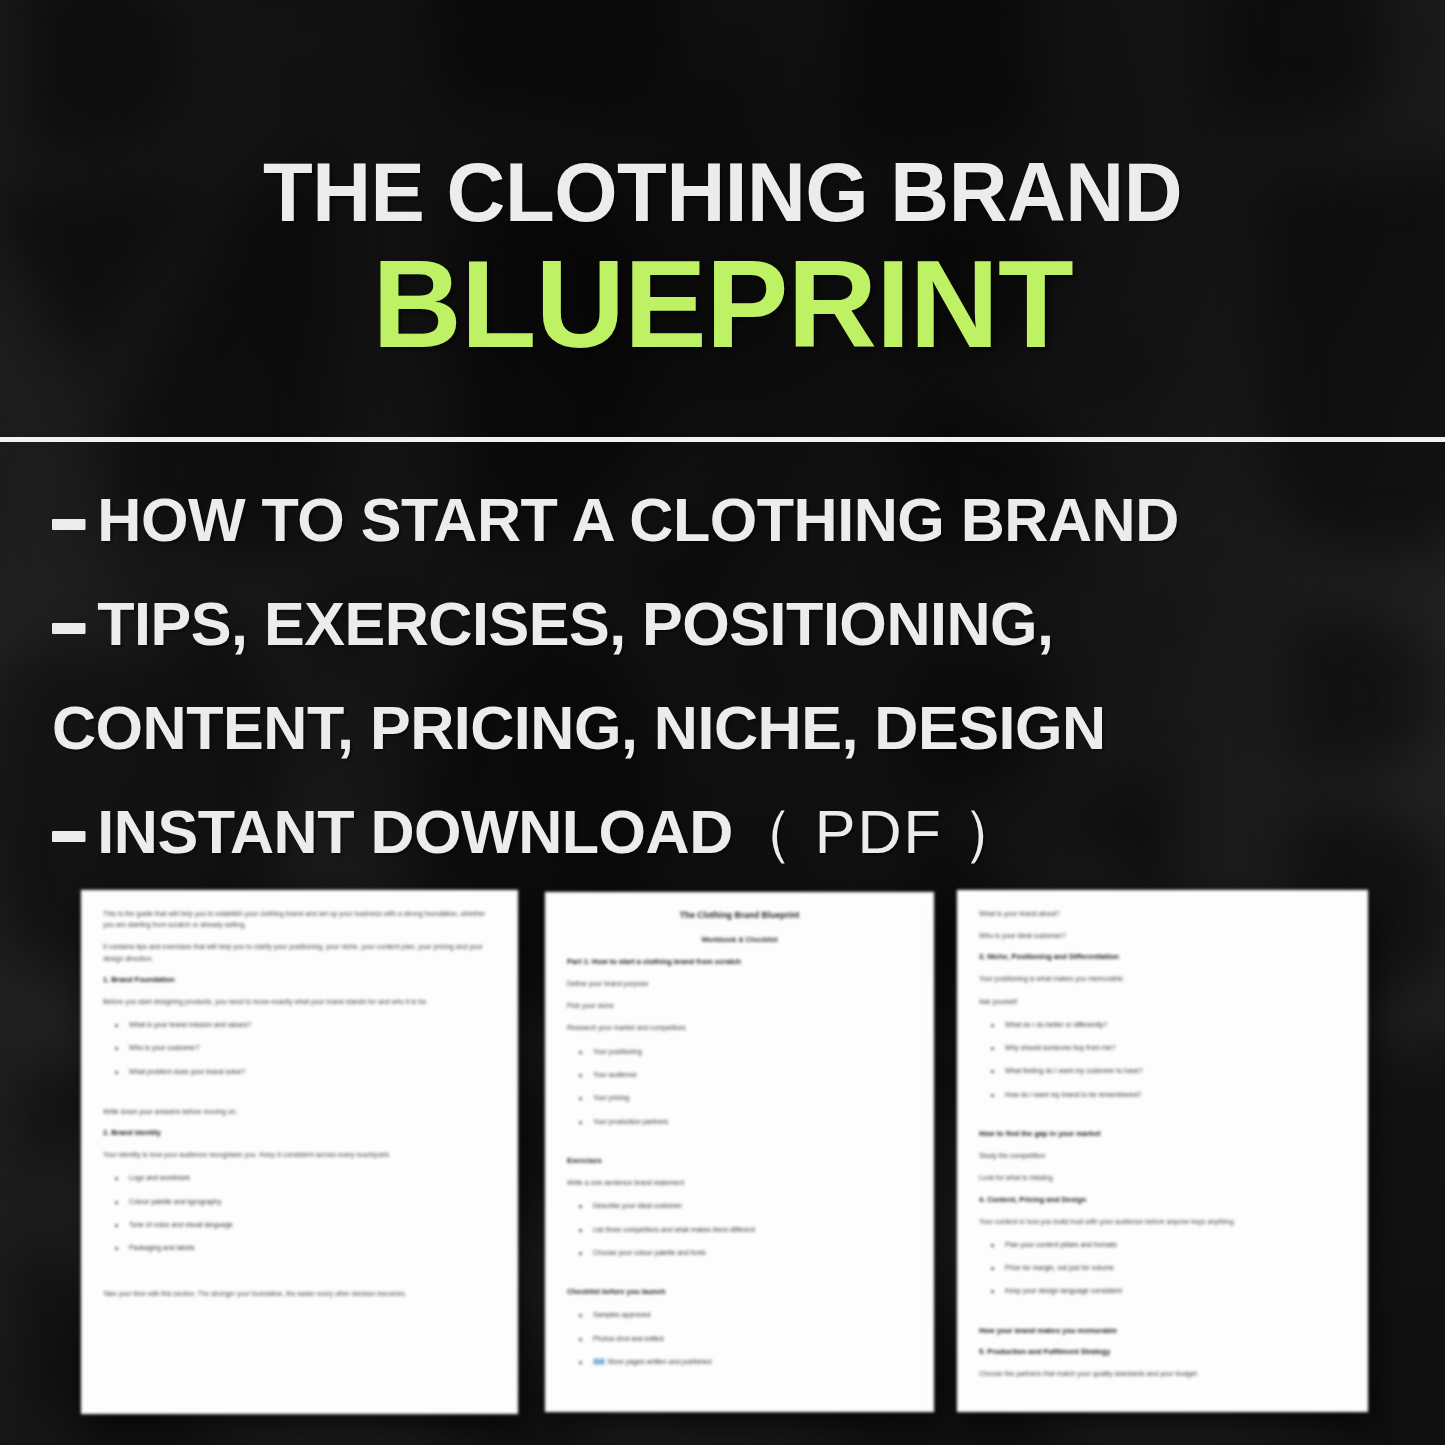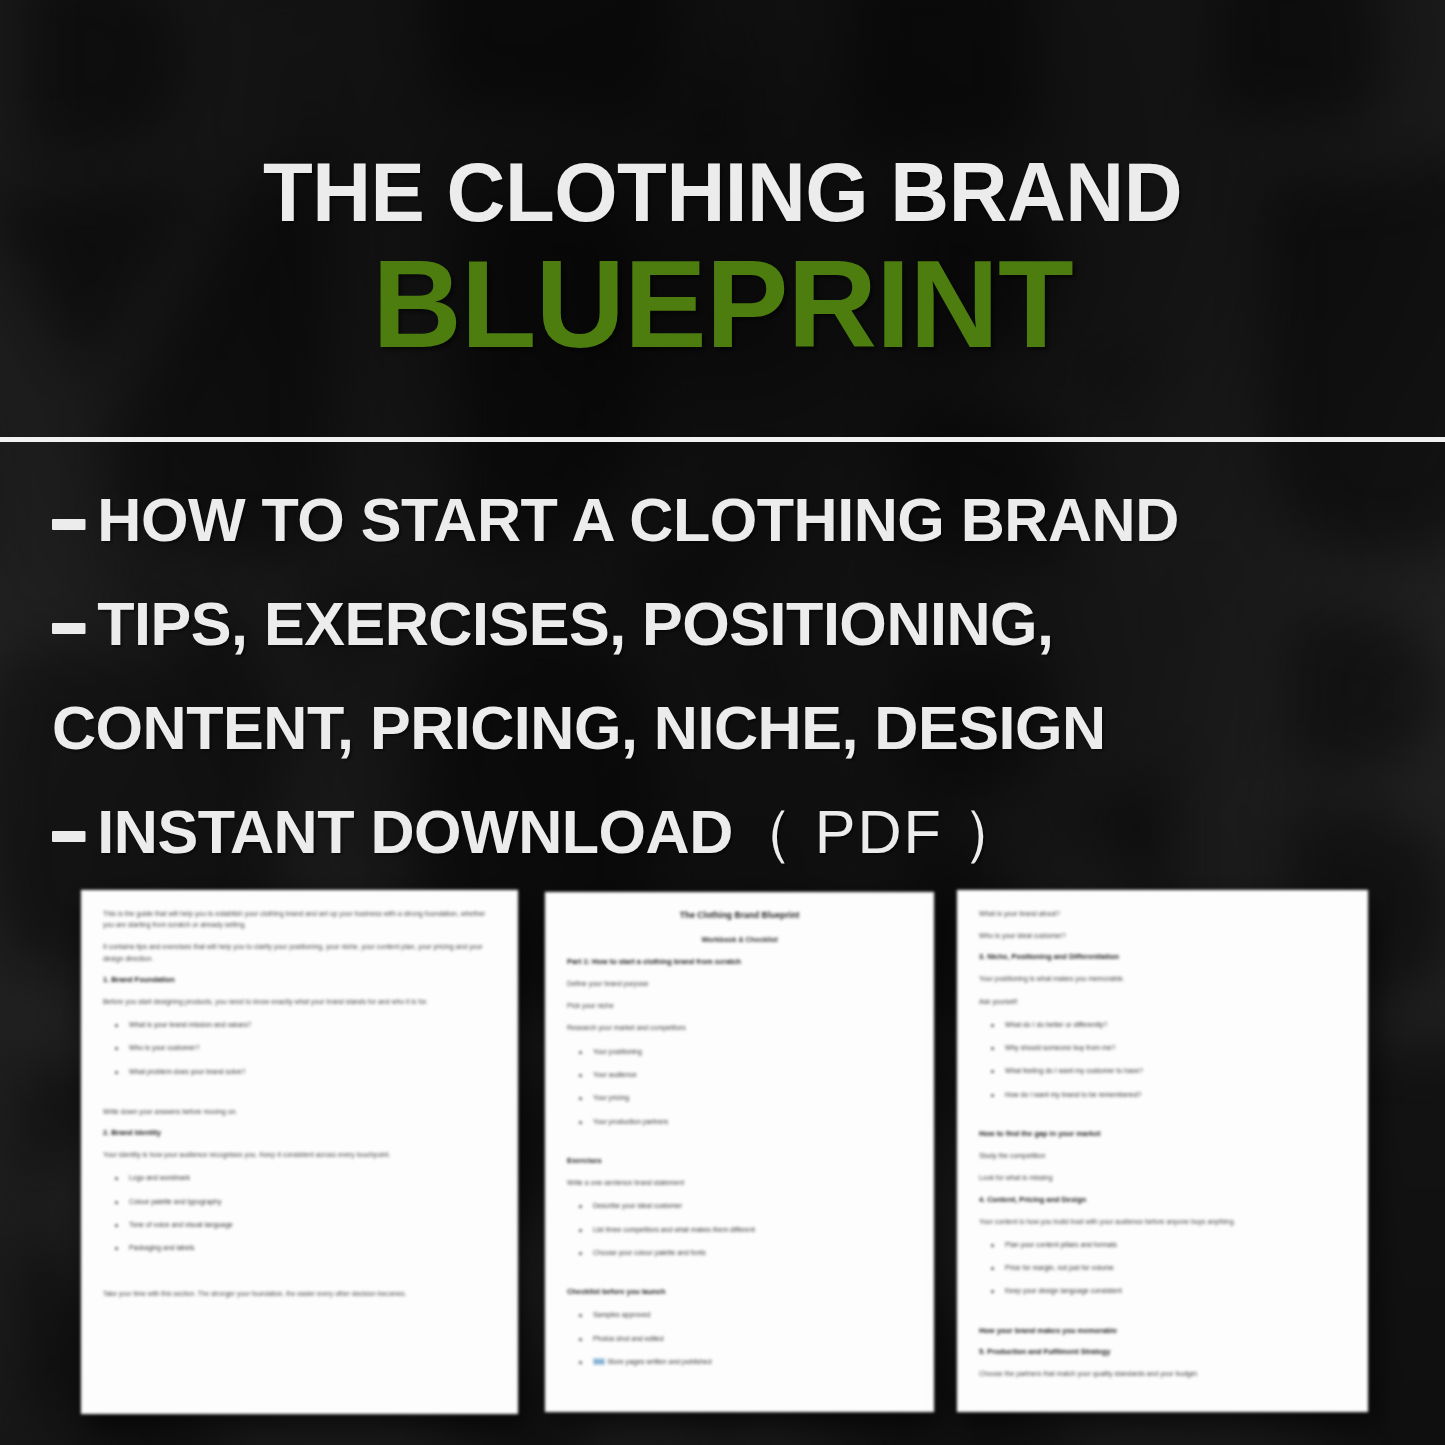--- a/index.html
+++ b/index.html
@@ -51,21 +51,21 @@
     color:#ececec;
     text-shadow:2px 2px 3px rgba(0,0,0,0.55);
     white-space:nowrap;
     transform:scaleX(0.97);
   }
   #title-line2 {
     position:absolute; left:0; top:205px; width:1445px;
     text-align:center;
     font-size:124px; font-weight:700;
     letter-spacing:-1px;
-    color:#4d7c0f;
+    color:#bef264;
     text-shadow:3px 3px 4px rgba(0,0,0,0.55);
     white-space:nowrap;
   }
   #divider {
     position:absolute; left:0; top:409px; width:1445px; height:5px;
     background:#f2f2f2;
   }
 
   
   #bullets {

